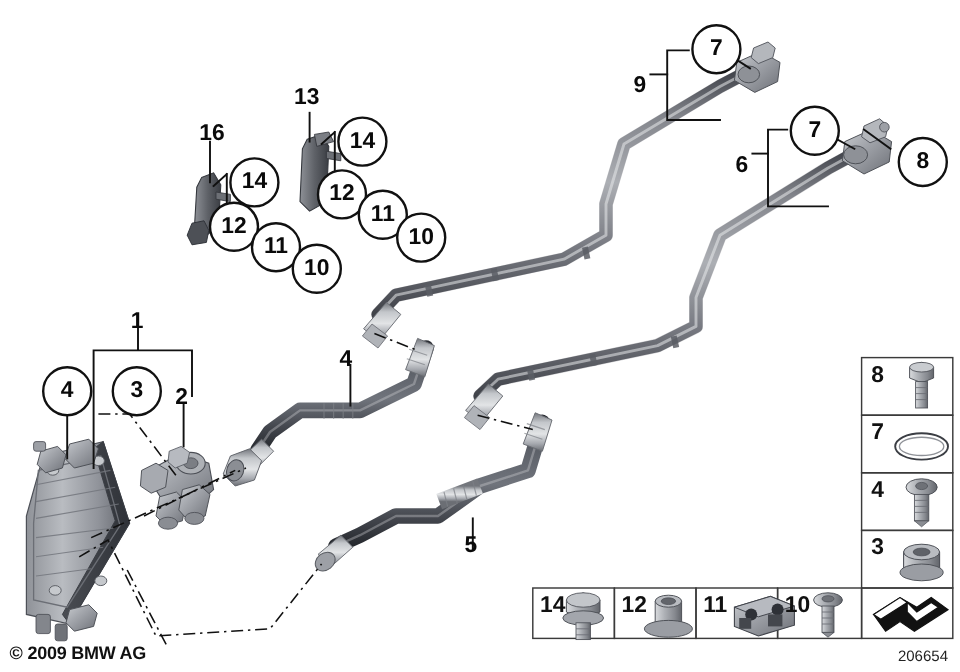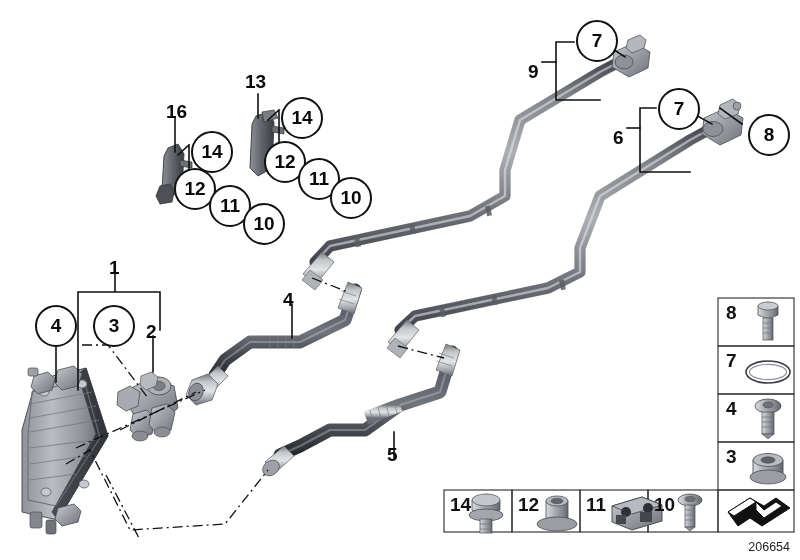--- a/index.html
+++ b/index.html
@@ -408,15 +408,16 @@
   <div class="legend-cell-num" style="left:726px;top:302px;">8</div>
   <div class="legend-cell-num" style="left:726px;top:350px;">7</div>
   <div class="legend-cell-num" style="left:726px;top:398px;">4</div>
   <div class="legend-cell-num" style="left:726px;top:446px;">3</div>
 
   <div class="legend-cell-num" style="left:450px;top:494px;">14</div>
   <div class="legend-cell-num" style="left:518px;top:494px;">12</div>
   <div class="legend-cell-num" style="left:586px;top:494px;">11</div>
   <div class="legend-cell-num" style="left:654px;top:494px;">10</div>
 
+  <div class="copy">© 2009 BMW AG</div>
   <div class="dgnum">206654</div>
 
 </div>
 
 </body></html>

